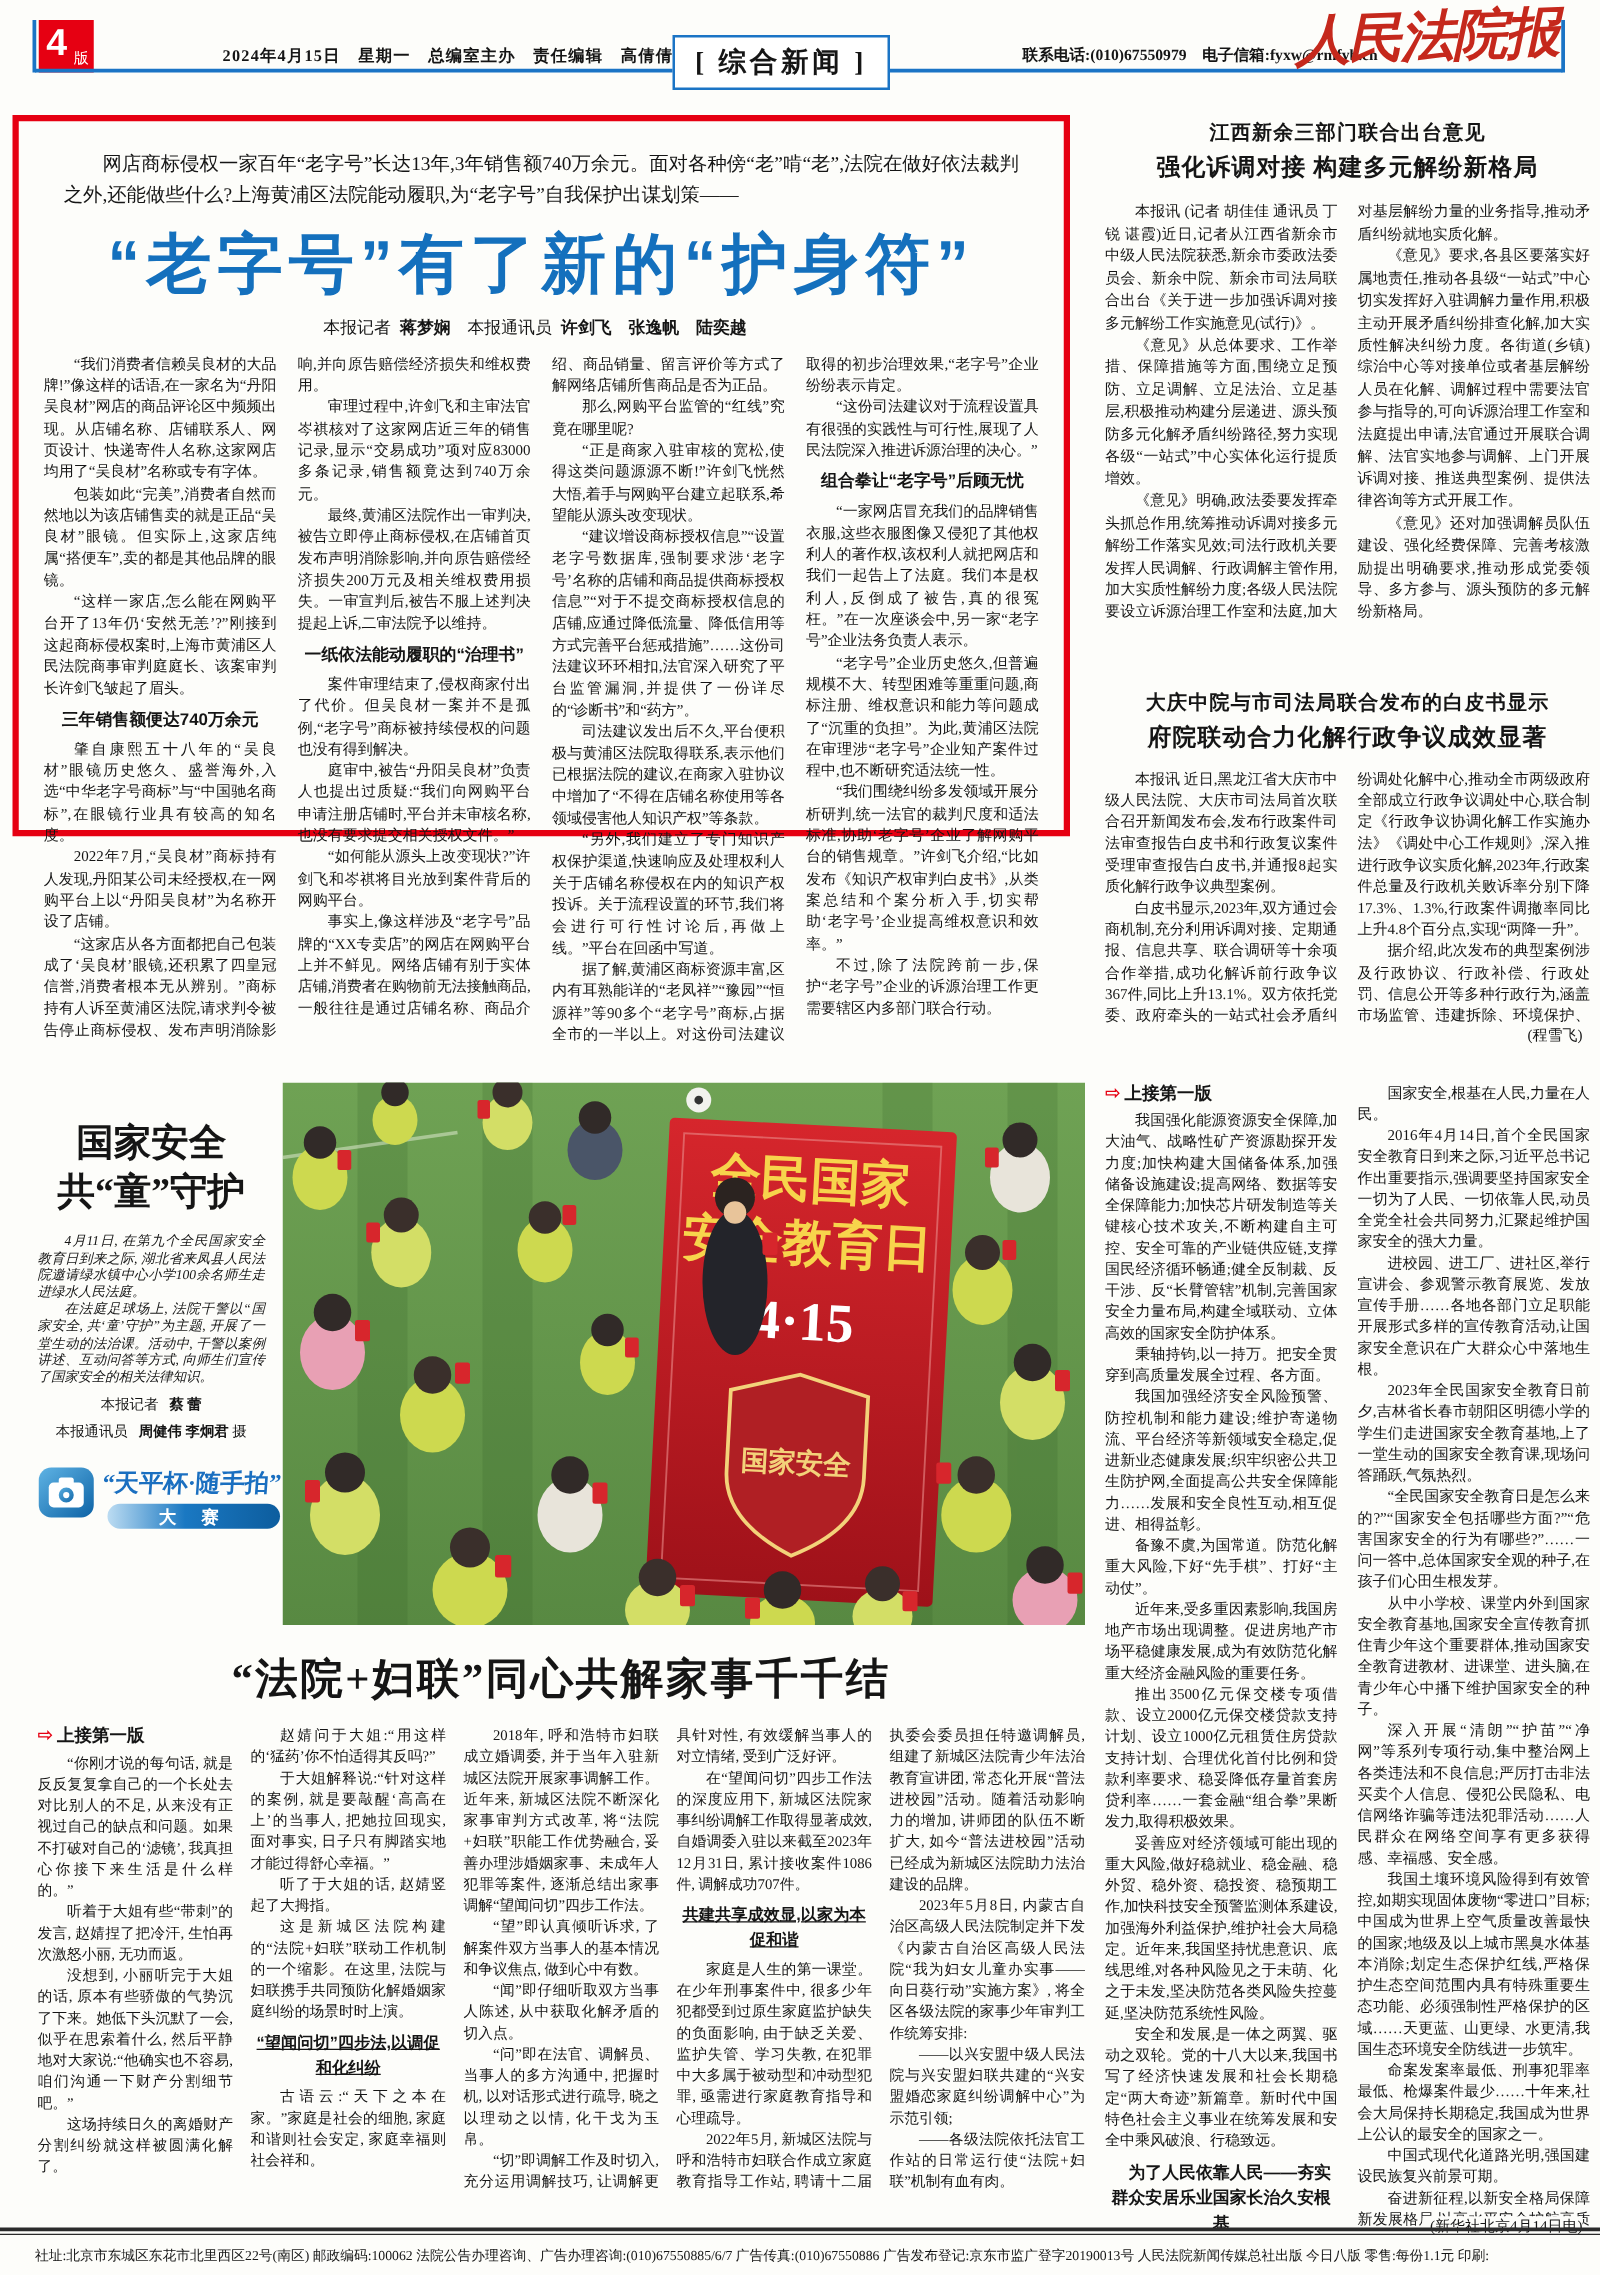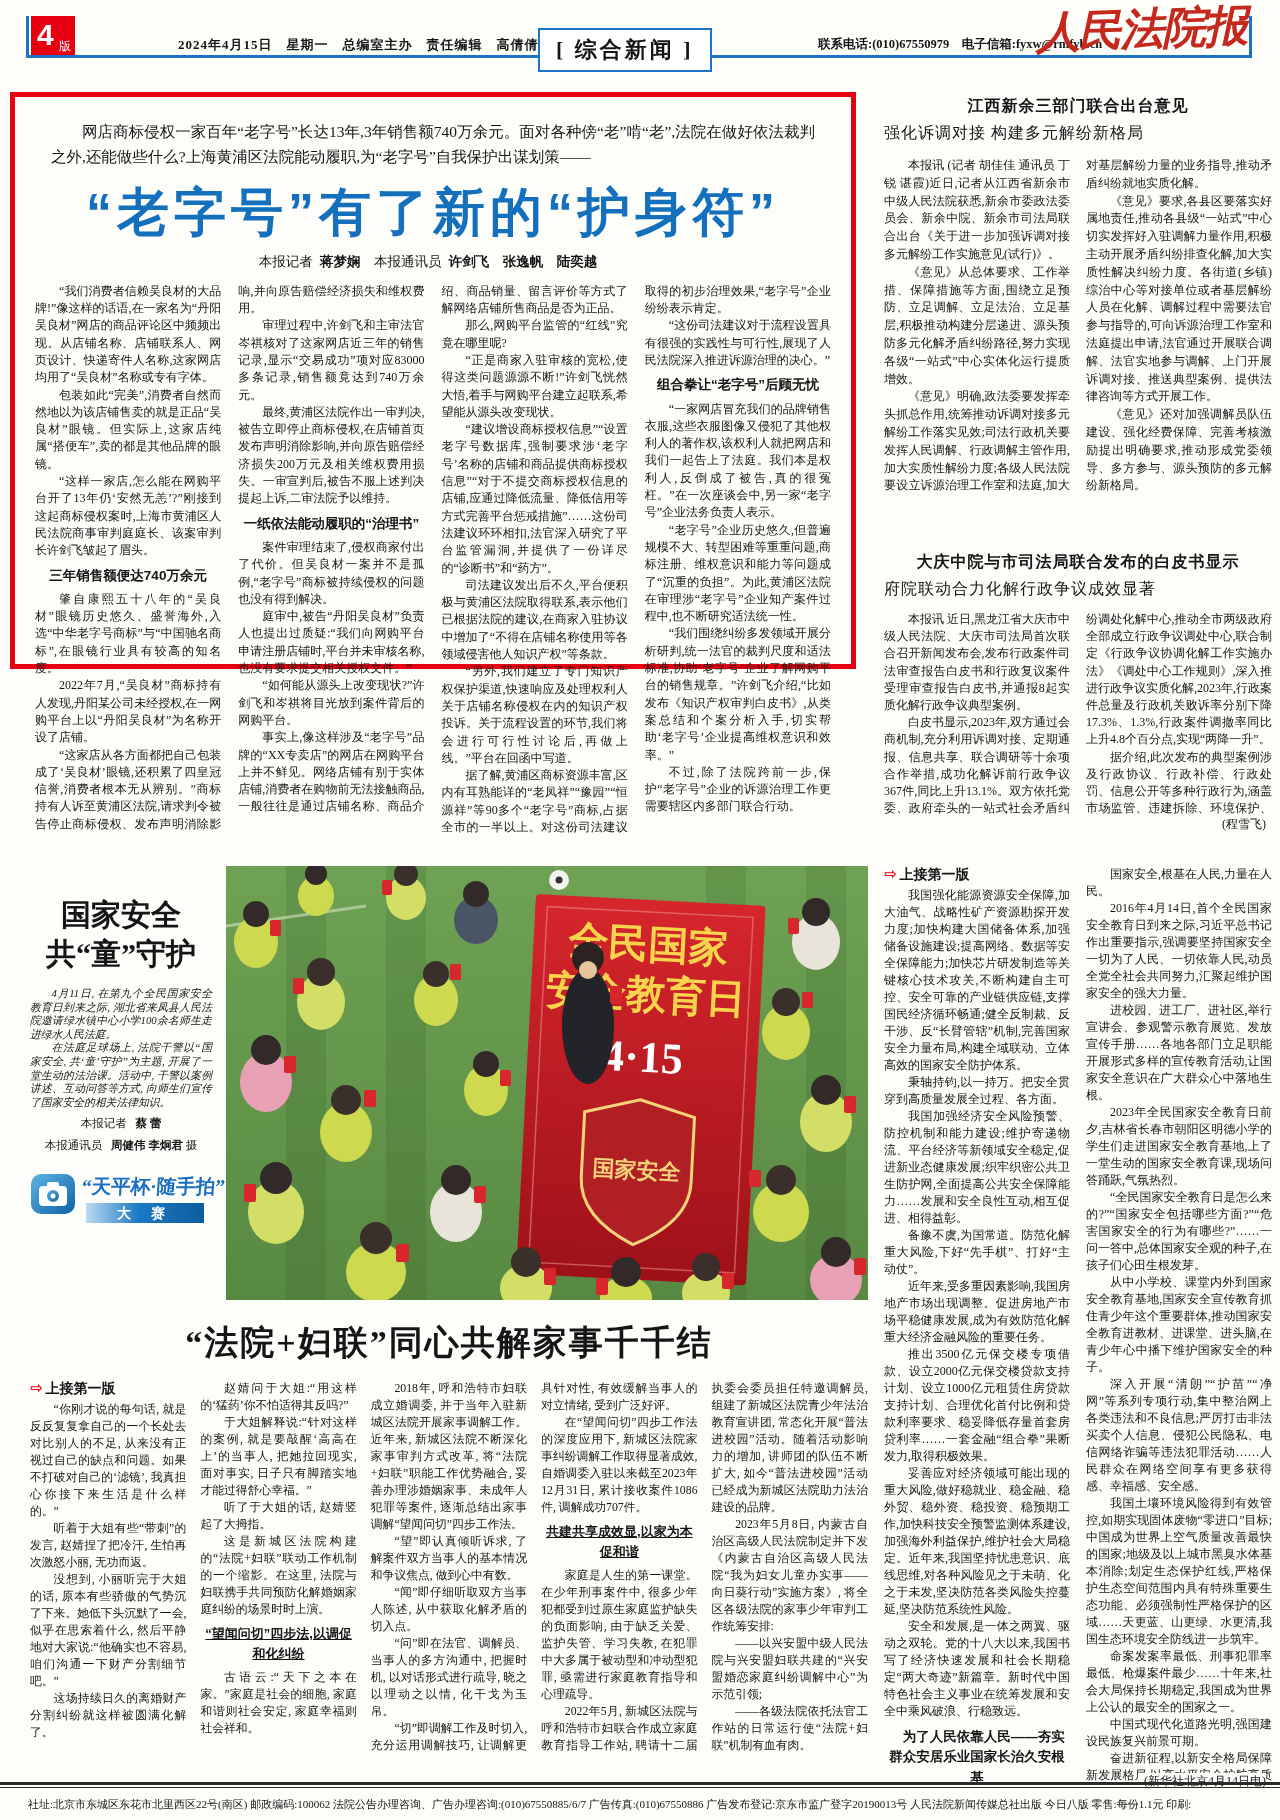--- a/index.html
+++ b/index.html
@@ -25,21 +25,21 @@
                  font-weight:bold;font-size:52px;letter-spacing:5px;color:#1470bd;line-height:1.15;}
   .lead-byline{text-align:center;font-size:13.5px;margin:10px 0 12px;font-family:Liberation Serif, serif;}
   .lead-byline b{margin:0 10px 0 4px;}
   .flow p{margin:0;text-align:justify;text-indent:2em;}
   .flow h3{margin:7px 0;text-align:center;font-size:13.5px;font-family:"Liberation Sans","DejaVu Sans",sans-serif;}
   .lead-body{height:566px;column-count:4;column-gap:17px;column-fill:auto;overflow:hidden;
              font-size:12px;line-height:17.3px;}
   
   .rcol{position:absolute;left:884px;width:388px;}
   .kicker{text-align:center;font-size:16px;font-weight:bold;margin:0;letter-spacing:1px;}
-  .art-headline{font-size:16px;font-weight:normal;margin:6px 0 0;letter-spacing:1px;line-height:1.25;}
+  .art-headline{text-align:center;font-size:19px;font-weight:bold;margin:6px 0 0;letter-spacing:1px;line-height:1.25;}
   .art-body{column-count:2;column-gap:16px;column-fill:auto;overflow:hidden;font-size:12px;line-height:17.8px;}
   .xy-body{height:362px;margin-top:14px;}
   .dq-body{height:222px;margin-top:12px;line-height:17.2px;}
   .sign{position:absolute;right:6px;bottom:0;font-size:12px;background:#fdfdfa;padding-left:6px;}
   
   .jump{font-size:14px;font-weight:bold;margin:0 0 4px;}
   .jump .arrow{color:#e60012;font-family:"DejaVu Sans",sans-serif;font-size:15px;margin-right:3px;}
   
   .security-wrap{position:absolute;left:884px;top:866px;width:388px;height:924px;}
   .security-cols{height:924px;column-count:2;column-gap:16px;column-fill:auto;overflow:hidden;
@@ -48,23 +48,23 @@
   
   .pstory{position:absolute;left:30px;top:895px;width:182px;}
   .pstory-headline{text-align:center;font-size:30px;font-weight:bold;line-height:1.3;margin:0;}
   .pstory-caption{margin-top:14px;font-size:10.8px;line-height:13.6px;font-style:italic;}
   .pstory-caption p{margin:0;text-align:justify;text-indent:2em;}
   .credit{font-size:11.5px;margin-top:7px;text-align:center;}
   .credit b{margin-left:6px;}
   .badge{margin-top:18px;position:relative;height:62px;}
   .badge-title{position:absolute;left:52px;top:2px;font-size:19.5px;font-weight:bold;color:#1a6fc0;
                transform:skewX(-4deg);letter-spacing:0;white-space:nowrap;}
-  .badge-bar{position:absolute;left:56px;top:32px;width:118px;height:20px;text-align:center;
+  .badge-bar{position:absolute;left:56px;top:32px;width:138px;height:20px;text-align:center;
              background:linear-gradient(90deg,#bcdcf2,#1a78c2 45%,#0d5d9e);color:#fff;
-             font:bold 14px/20px "Liberation Sans",sans-serif;letter-spacing:8px;}
+             font:bold 14px/20px "Liberation Sans",sans-serif;letter-spacing:8px;border-radius:10px;}
   
   .photo{position:absolute;left:226px;top:866px;}
   
   .family{position:absolute;left:30px;top:1308px;width:838px;}
   .family-headline{margin:12px auto 14px;width:80%;text-align:center;font-size:34px;font-weight:bold;letter-spacing:2px;}
   .family-body{height:382px;column-count:5;column-gap:14px;column-fill:auto;overflow:hidden;
                font-size:11.8px;line-height:17px;}
   .family-body h3{font-size:13px;text-align:center;text-indent:0;line-height:1.5;margin:6px 0;text-decoration:underline;}
   
   .foot-rule1{position:absolute;left:0;top:1782px;width:1280px;height:3px;background:#2b2b2b;}

